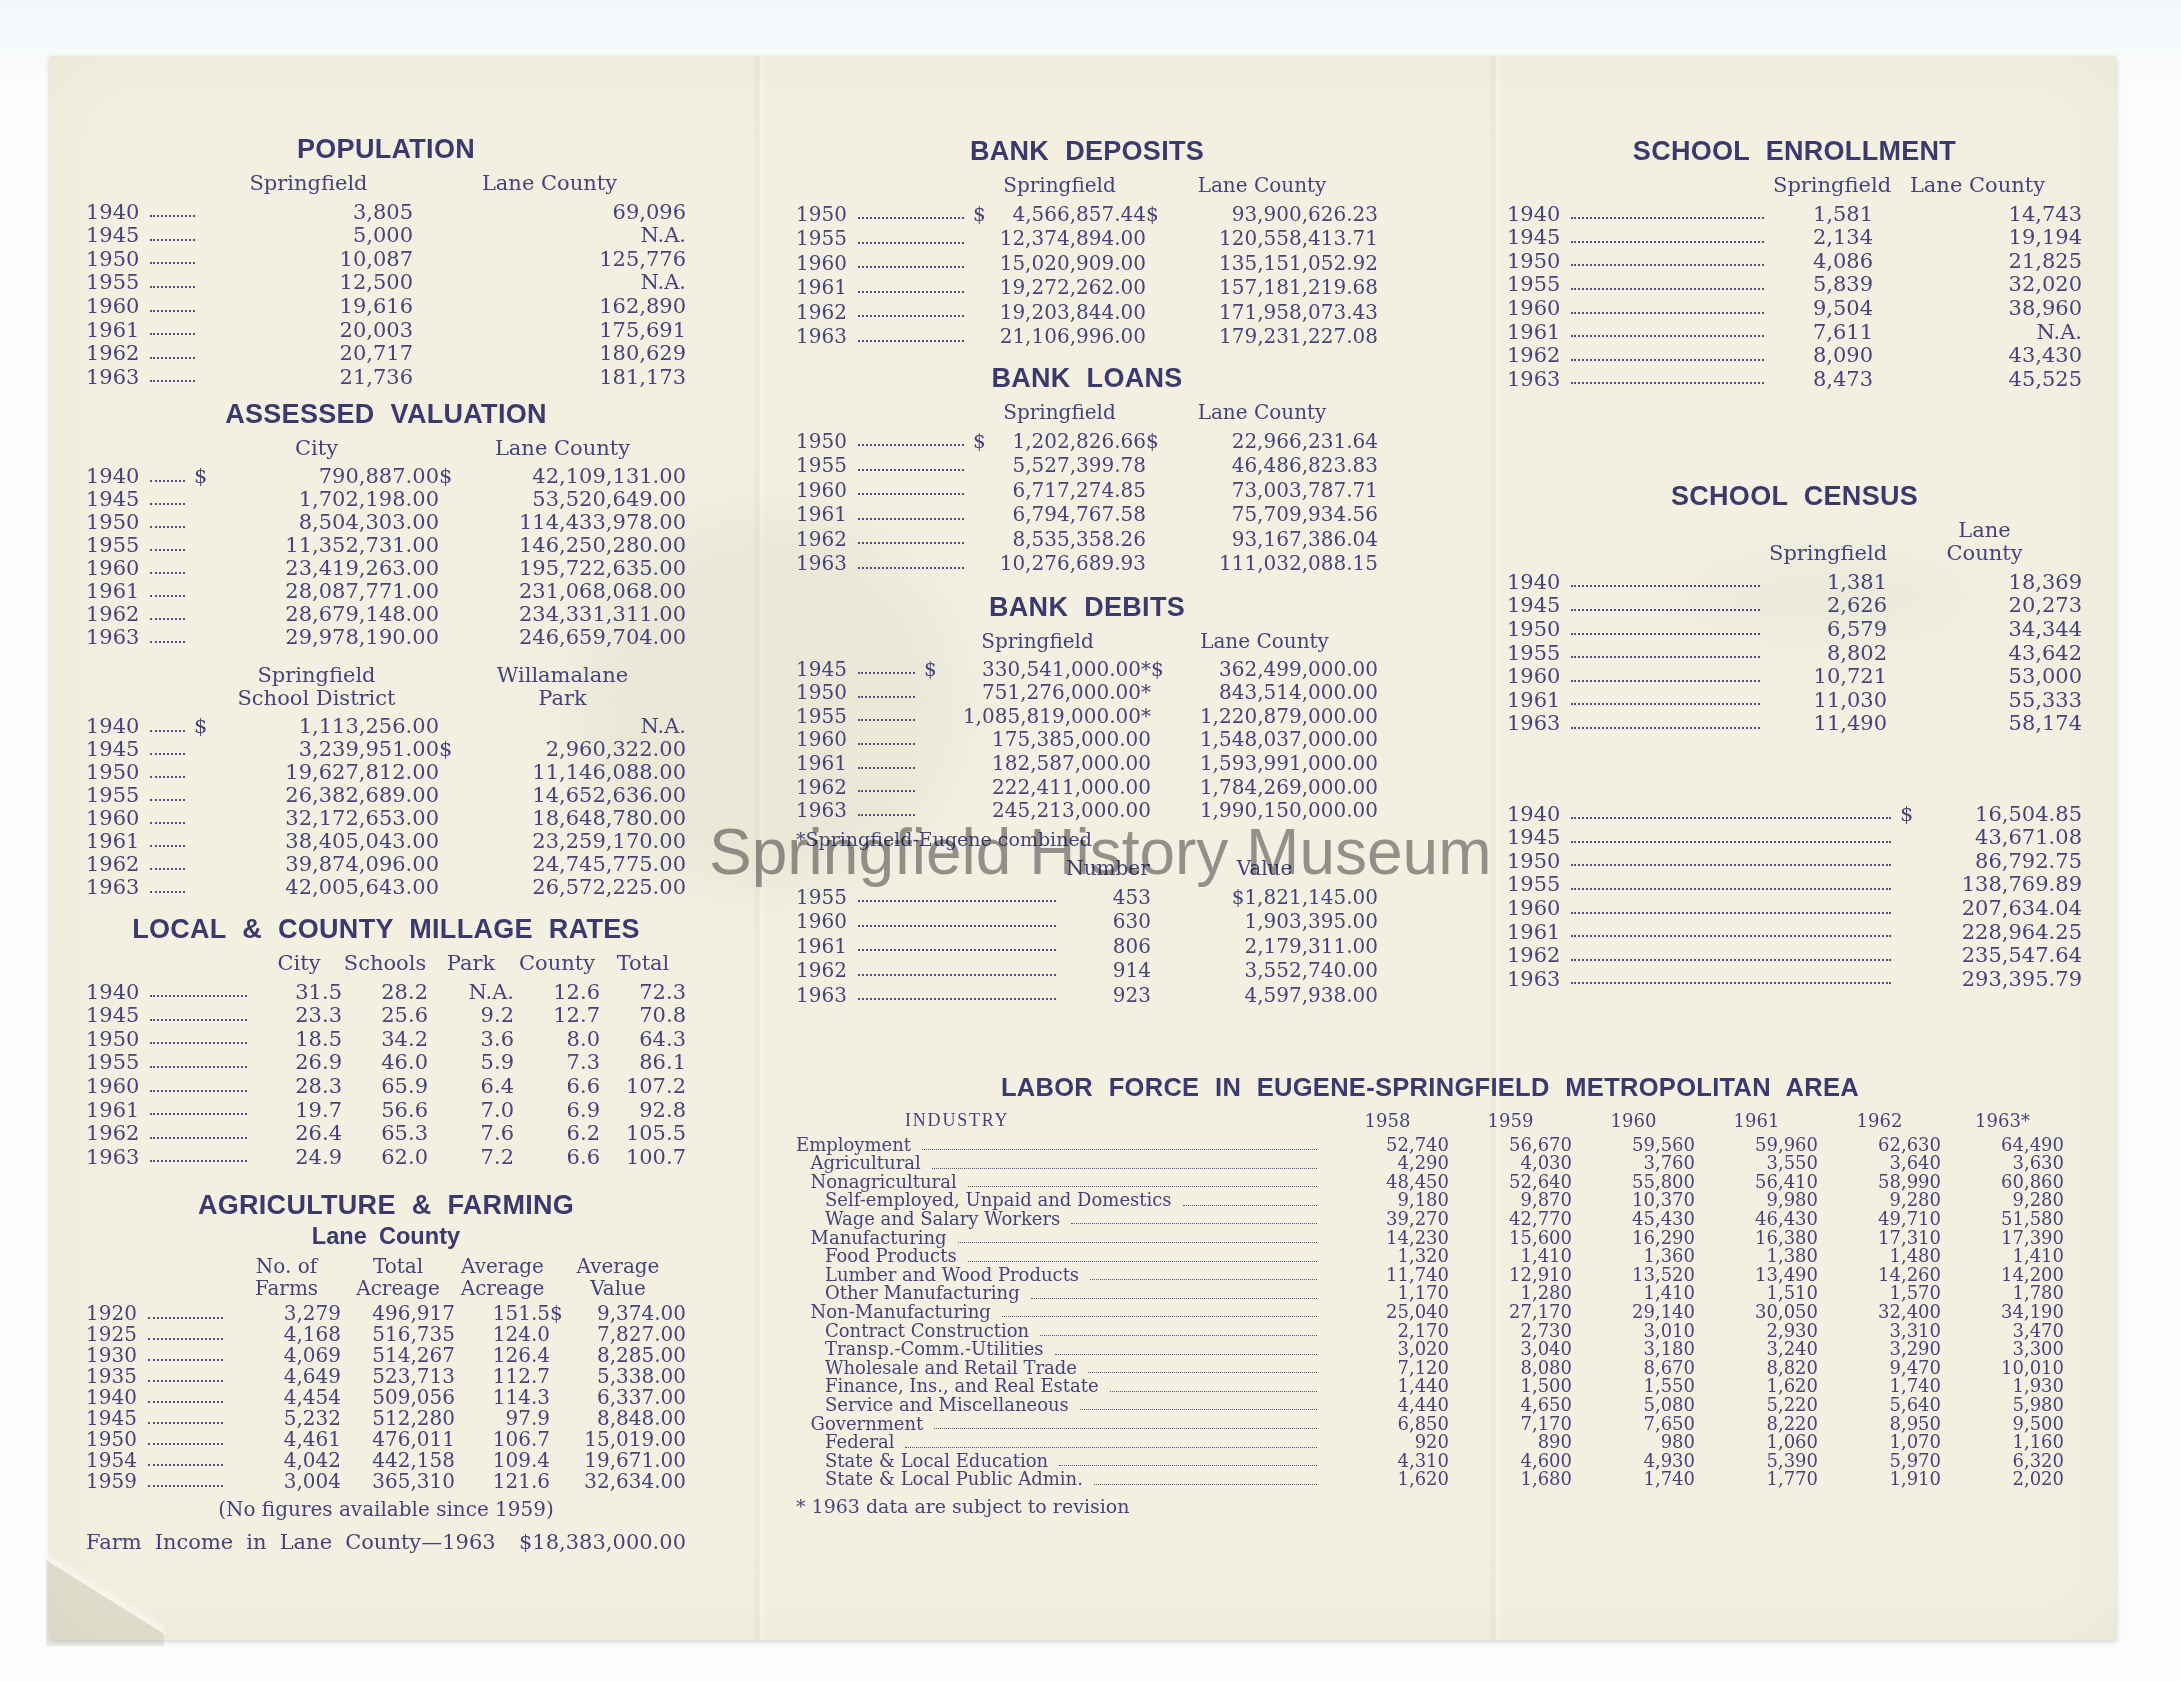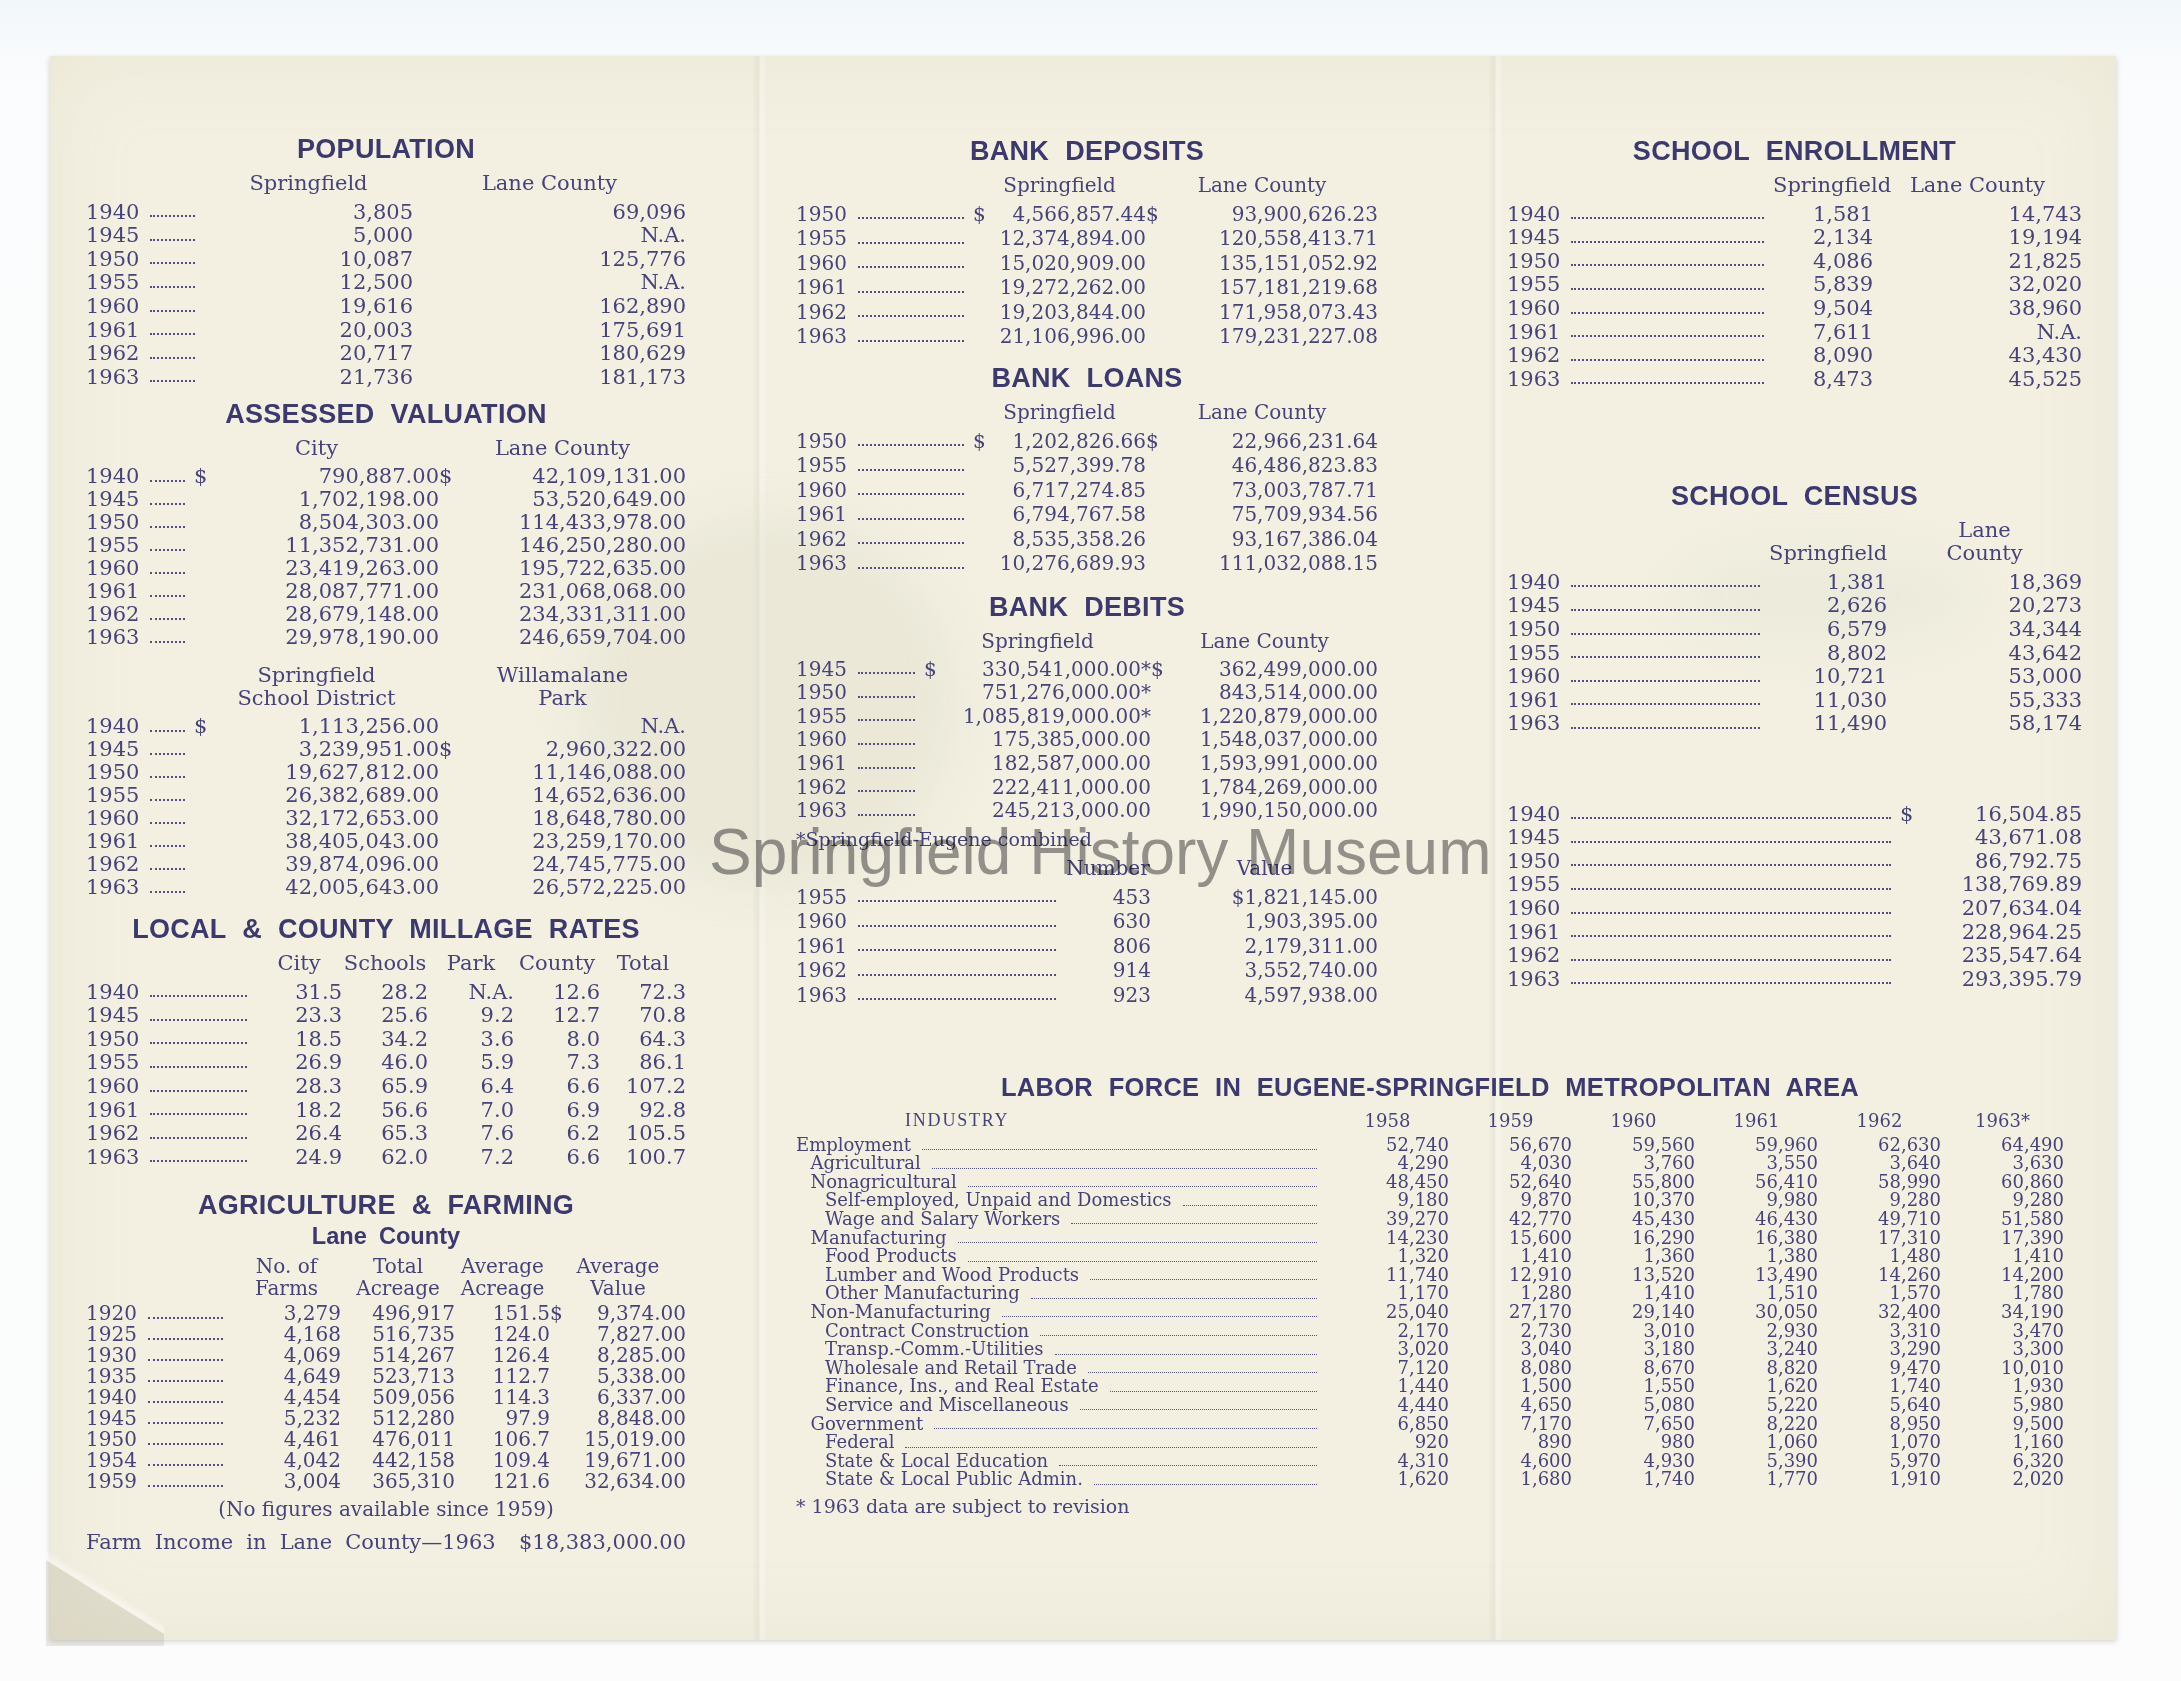--- a/index.html
+++ b/index.html
@@ -306,21 +306,21 @@
         <span class="t-dots"></span>
         <span class="t-cell" style="width: 86px;">28.3</span>
         <span class="t-cell" style="width: 86px;">65.9</span>
         <span class="t-cell" style="width: 86px;">6.4</span>
         <span class="t-cell" style="width: 86px;">6.6</span>
         <span class="t-cell" style="width: 86px;">107.2</span>
       </div>
       <div class="t-row">
         <span class="t-label">1961</span>
         <span class="t-dots"></span>
-        <span class="t-cell" style="width: 86px;">18.2</span>
+        <span class="t-cell" style="width: 86px;">19.7</span>
         <span class="t-cell" style="width: 86px;">56.6</span>
         <span class="t-cell" style="width: 86px;">7.0</span>
         <span class="t-cell" style="width: 86px;">6.9</span>
         <span class="t-cell" style="width: 86px;">92.8</span>
       </div>
       <div class="t-row">
         <span class="t-label">1962</span>
         <span class="t-dots"></span>
         <span class="t-cell" style="width: 86px;">26.4</span>
         <span class="t-cell" style="width: 86px;">65.3</span>

